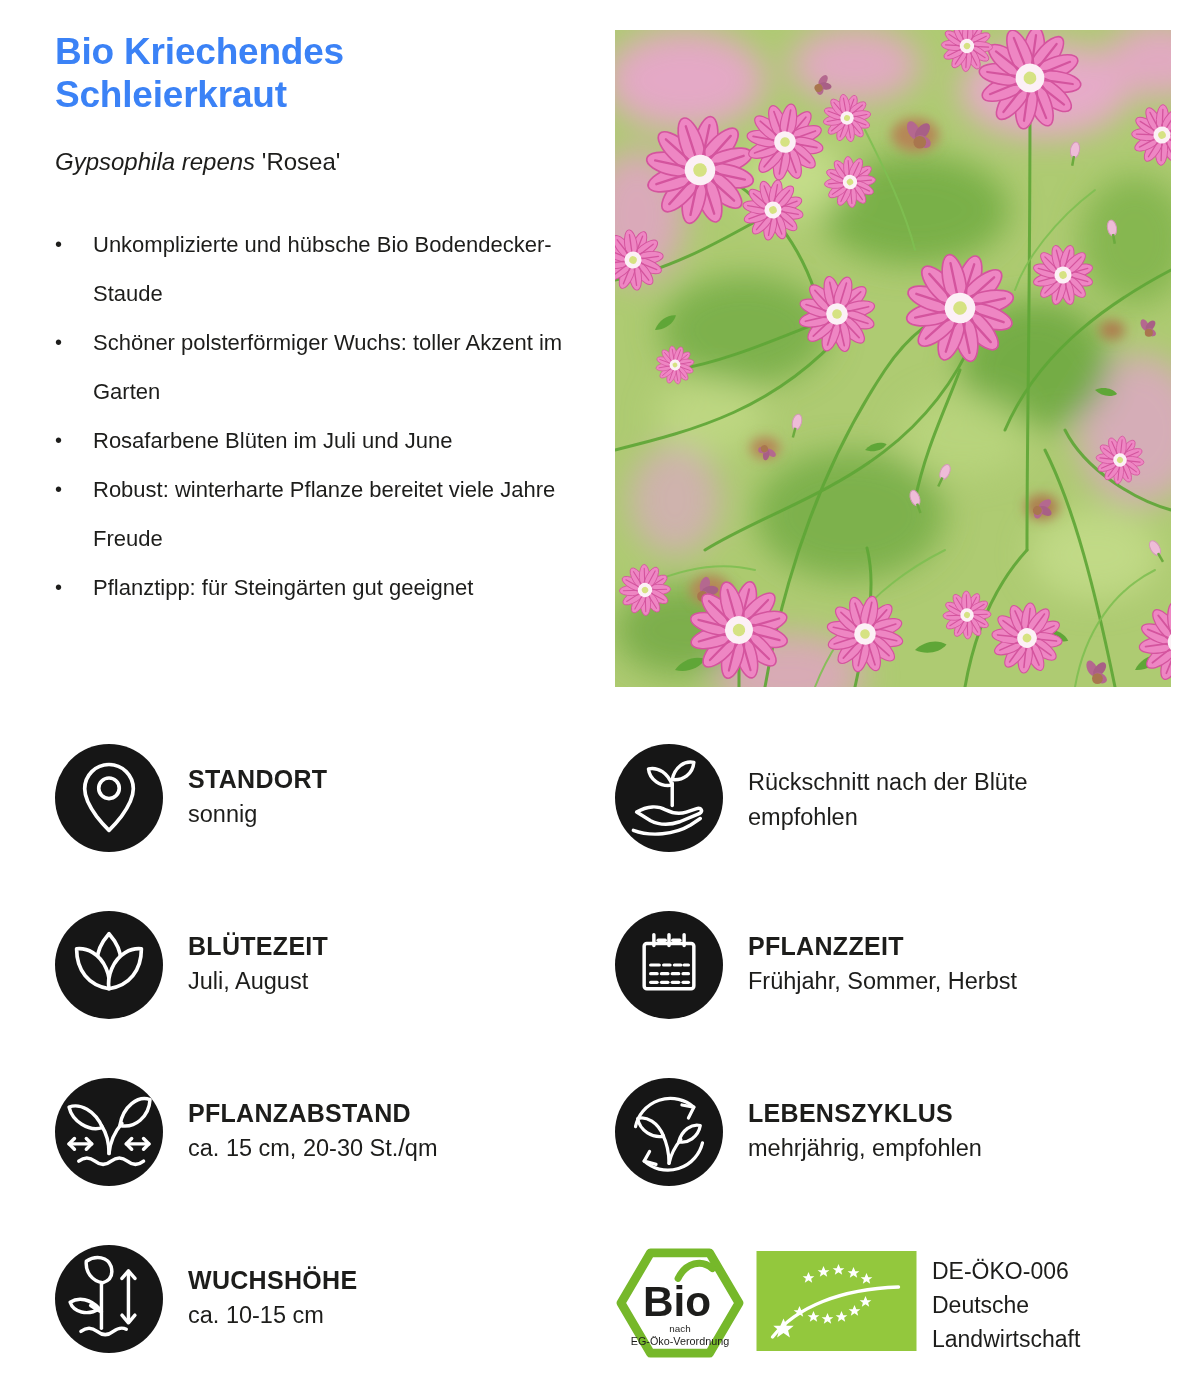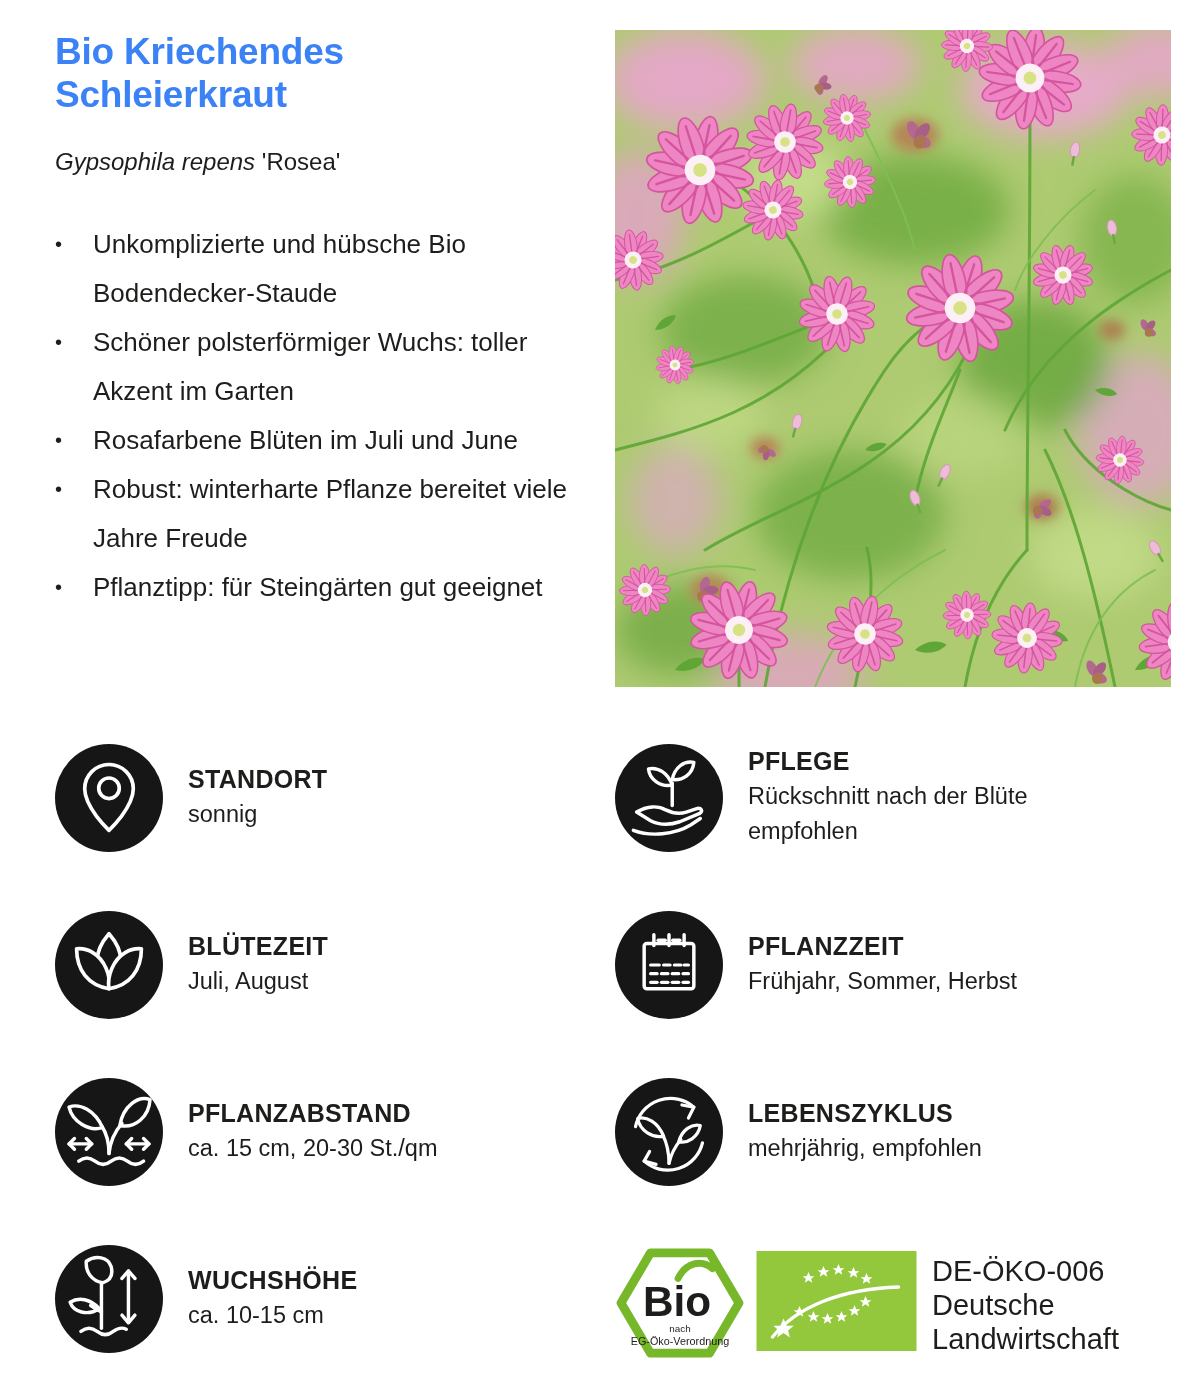--- a/index.html
+++ b/index.html
@@ -14,21 +14,21 @@
   .left-col { width:560px; flex:0 0 560px; }
   .page-title {
     font-size:37px; font-weight:bold; color:#3b82f6;
     line-height:1.17; max-width:430px; letter-spacing:-0.2px;
   }
   .latin-line { margin-top:31px; font-size:24px; }
   .latin-line .botanical { font-style:italic; }
   .bullets { margin-top:44px; list-style:none; max-width:543px; padding-right:18px; }
   .bullets li {
     position:relative; padding-left:38px;
-    font-size:26px; line-height:49px; color:#1d1d1b;
+    font-size:22px; line-height:49px; color:#1d1d1b;
   }
   .bullets li::before {
     content:"•"; position:absolute; left:0; top:0;
     font-size:20px; line-height:49px; color:#1d1d1b;
   }
   .photo { margin-left:auto; width:556px; height:657px; }
   .photo svg { display:block; }
 
   .features {
     margin-top:57px; padding-left:55px;
@@ -38,21 +38,21 @@
   .icon-circle { flex:0 0 108px; width:108px; height:108px; }
   .feature-text { min-height:108px; display:flex; flex-direction:column; justify-content:center; }
   .feature-label { font-size:25px; font-weight:bold; letter-spacing:0.3px; }
   .feature-value { font-size:23.5px; line-height:35px; margin-top:3px; max-width:330px; }
   .cert { display:flex; align-items:flex-start; gap:0; }
   .bio-seal { display:block; margin-top:0; }
   .eu-logo { display:block; margin-left:11px; margin-top:6px; }
   .cert-text {
     margin-left:15px; min-height:108px; margin-top:6px;
     display:flex; flex-direction:column; justify-content:center;
-    font-size:29px; line-height:34px;
+    font-size:23px; line-height:34px;
   }
 </style>
 </head>
 <body>
 
 <div class="top">
   <div class="left-col">
     <h1 class="page-title">Bio Kriechendes Schleierkraut</h1>
     <p class="latin-line"><span class="botanical">Gypsophila repens</span> <span>'Rosea'</span></p>
     <ul class="bullets">
@@ -245,21 +245,20 @@
         <g stroke="#fff" stroke-width="3.2" fill="none" stroke-linecap="round" stroke-linejoin="round">
           <path d="M53 57 L53 36"></path>
           <path d="M53 38 C49 27 40 21 31 23 C32 33 42 40 53 38 Z"></path>
           <path d="M53 33 C55 22 64 15 73 17 C72 28 63 34 53 33 Z"></path>
           <path d="M20 63 C30 57 40 57 47 61 C53 64 60 65 66 63 L75 60 C80 58.5 82 62 78 64.5 L60 72 C51 75 41 75 33 71 Z"></path>
           <path d="M17 80 C33 86 55 84 70 75 L79 69"></path>
         </g>
       </svg>
     </span>
     <div class="feature-text">
-      <div class="feature-label">PFLEGE</div>
       <div class="feature-value">Rückschnitt nach der Blüte empfohlen</div>
     </div>
   </div>
 
   <div class="feature">
     <span class="icon-circle">
       <svg viewBox="0 0 100 100" width="108" height="108">
         <circle cx="50" cy="50" r="50" fill="#161616"></circle>
         <g stroke="#fff" stroke-width="3.4" stroke-linecap="round" stroke-linejoin="round">
           <path fill="none" d="M50 21 C43 29 39 38 39 46 C39 56 43.5 64 50 68.5 C56.5 64 61 56 61 46 C61 38 57 29 50 21 Z"></path>

